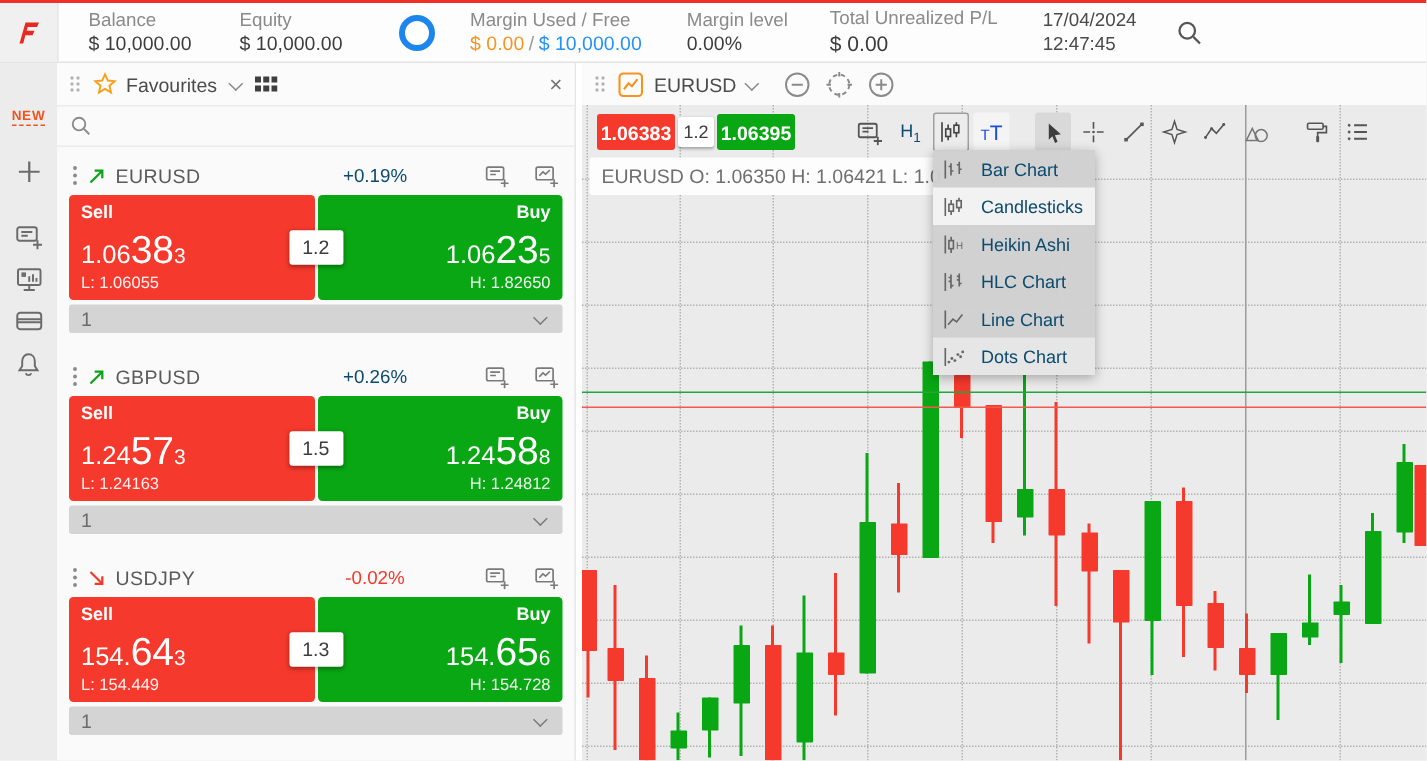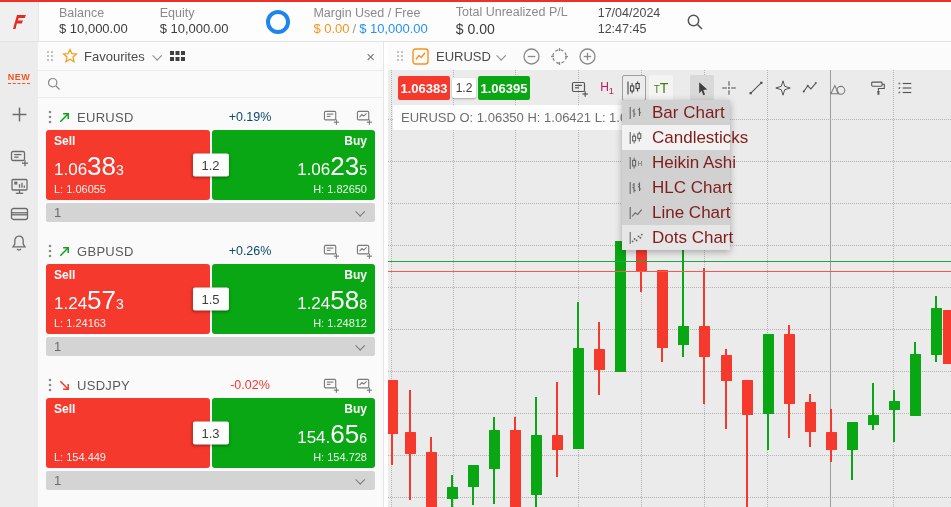--- a/index.html
+++ b/index.html
@@ -91,36 +91,36 @@
   .badge{position:absolute;top:6px;height:24px;display:flex;align-items:center;justify-content:center;border-radius:2px;font-size:13px;font-weight:bold;color:#fff}
   .badge-sell{left:10px;width:52px;background:#f5392c}
   .badge-spread{left:64px;width:24px;top:8px;height:20px;background:#fff;color:#3d3d3d;font-weight:normal;font-size:12px;box-shadow:0 1px 2px rgba(0,0,0,.3)}
   .badge-buy{left:90px;width:52px;background:#09a714}
   .tool-row{position:absolute;left:180px;top:4px;height:28px;display:flex;align-items:center;gap:3px}
   .tool{width:24px;height:26px;display:flex;align-items:center;justify-content:center;cursor:pointer;border-radius:2px;color:#555}
   .tool.boxed{background:#ececec;border:1px solid #9f9f9f;box-sizing:border-box}
   .tool.lightbox{background:#f4f4f4}
   .tool.active{background:#d9d9d9}
   .tool.gap{margin-left:14px}
-  .tf{font-size:12px;color:#be185d}
+  .tf{font-size:12px;color:#0c4a6e}
   .tf sub{font-size:9px}
-  .tt{font-size:14px;color:#4d7c0f}
+  .tt{font-size:14px;color:#1d4ed8}
   .tt .t-small{font-size:10px}
   
   .ohlc{position:absolute;left:5px;top:63px;width:252px;height:25px;background:#fdfdfd;border-radius:2px;
         display:flex;align-items:center;padding:0 8px;box-sizing:border-box;font-size:13px;color:#6f6f6f;
         white-space:nowrap;overflow:hidden;z-index:3}
   
   .ct-menu{position:absolute;left:234px;top:58px;width:108px;z-index:6;background:rgba(208,208,208,.97);
            box-shadow:0 2px 7px rgba(0,0,0,.3)}
   .menu-item{height:25px;display:flex;align-items:center;padding:0 6px;cursor:pointer}
   .menu-item.selected{background:#f2f2f2}
   .menu-item.hover{background:#e6e6e6}
   .mi-icon{width:18px;display:flex;margin-right:8px}
-  .mi-label{font-size:17px;color:#7f1d1d;white-space:nowrap}
+  .mi-label{font-size:12px;color:#0c4a6e;white-space:nowrap}
   svg{display:block}
 </style>
 </head>
 <body class="noselect">
 
 <header class="topbar">
   <div class="logo-cell">
     <svg width="22" height="22" viewBox="0 0 22 22">
       <path d="M5 18 L9 4 H18 L16.7 7 H10.5 L9.8 9.5 H15 L13.7 12.5 H8.9 L7.5 18 Z" fill="#e8291f"></path>
     </svg>
@@ -130,20 +130,24 @@
     <span class="m-value">$ 10,000.00</span>
   </div>
   <div class="metric" style="margin-left:32px">
     <span class="m-label">Equity</span>
     <span class="m-value">$ 10,000.00</span>
   </div>
   <div class="gauge" style="margin-left:38px"></div>
   <div class="metric" style="margin-left:23px">
     <span class="m-label">Margin Used / Free</span>
     <span class="m-value"><span class="m-used">$ 0.00</span><span class="m-sep">/</span><span class="m-free">$ 10,000.00</span></span>
+  </div>
+  <div class="metric" style="margin-left:30px">
+    <span class="m-label">Margin level</span>
+    <span class="m-value">0.00%</span>
   </div>
   <div class="metric" style="margin-left:28px">
     <span class="m-label">Total Unrealized P/L</span>
     <span class="m-value" style="font-size:14px">$ 0.00</span>
   </div>
   <div class="datetime" style="margin-left:30px">
     <span>17/04/2024</span>
     <span>12:47:45</span>
   </div>
   <span class="search-btn">
@@ -380,20 +384,21 @@
               <path d="M3.7 8.7 L6.3 5.9 8.2 7.5 11.2 4.6"></path>
               <line x1="11.5" y1="14" x2="17" y2="14"></line>
               <line x1="14.2" y1="11.2" x2="14.2" y2="16.8"></line>
             </svg>
         </span>
       </span>
     </div>
     <div class="quote-row">
       <div class="q-box q-sell">
         <span class="q-label">Sell</span>
+        <span class="q-price"><span class="q-prefix">154.</span><span class="q-big">64</span><span class="q-last">3</span></span>
         <span class="q-range">L: 154.449</span>
       </div>
       <div class="q-box q-buy">
         <span class="q-label">Buy</span>
         <span class="q-price"><span class="q-prefix">154.</span><span class="q-big">65</span><span class="q-last">6</span></span>
         <span class="q-range">H: 154.728</span>
       </div>
       <span class="spread-pill">1.3</span>
     </div>
     <div class="qty-row">

